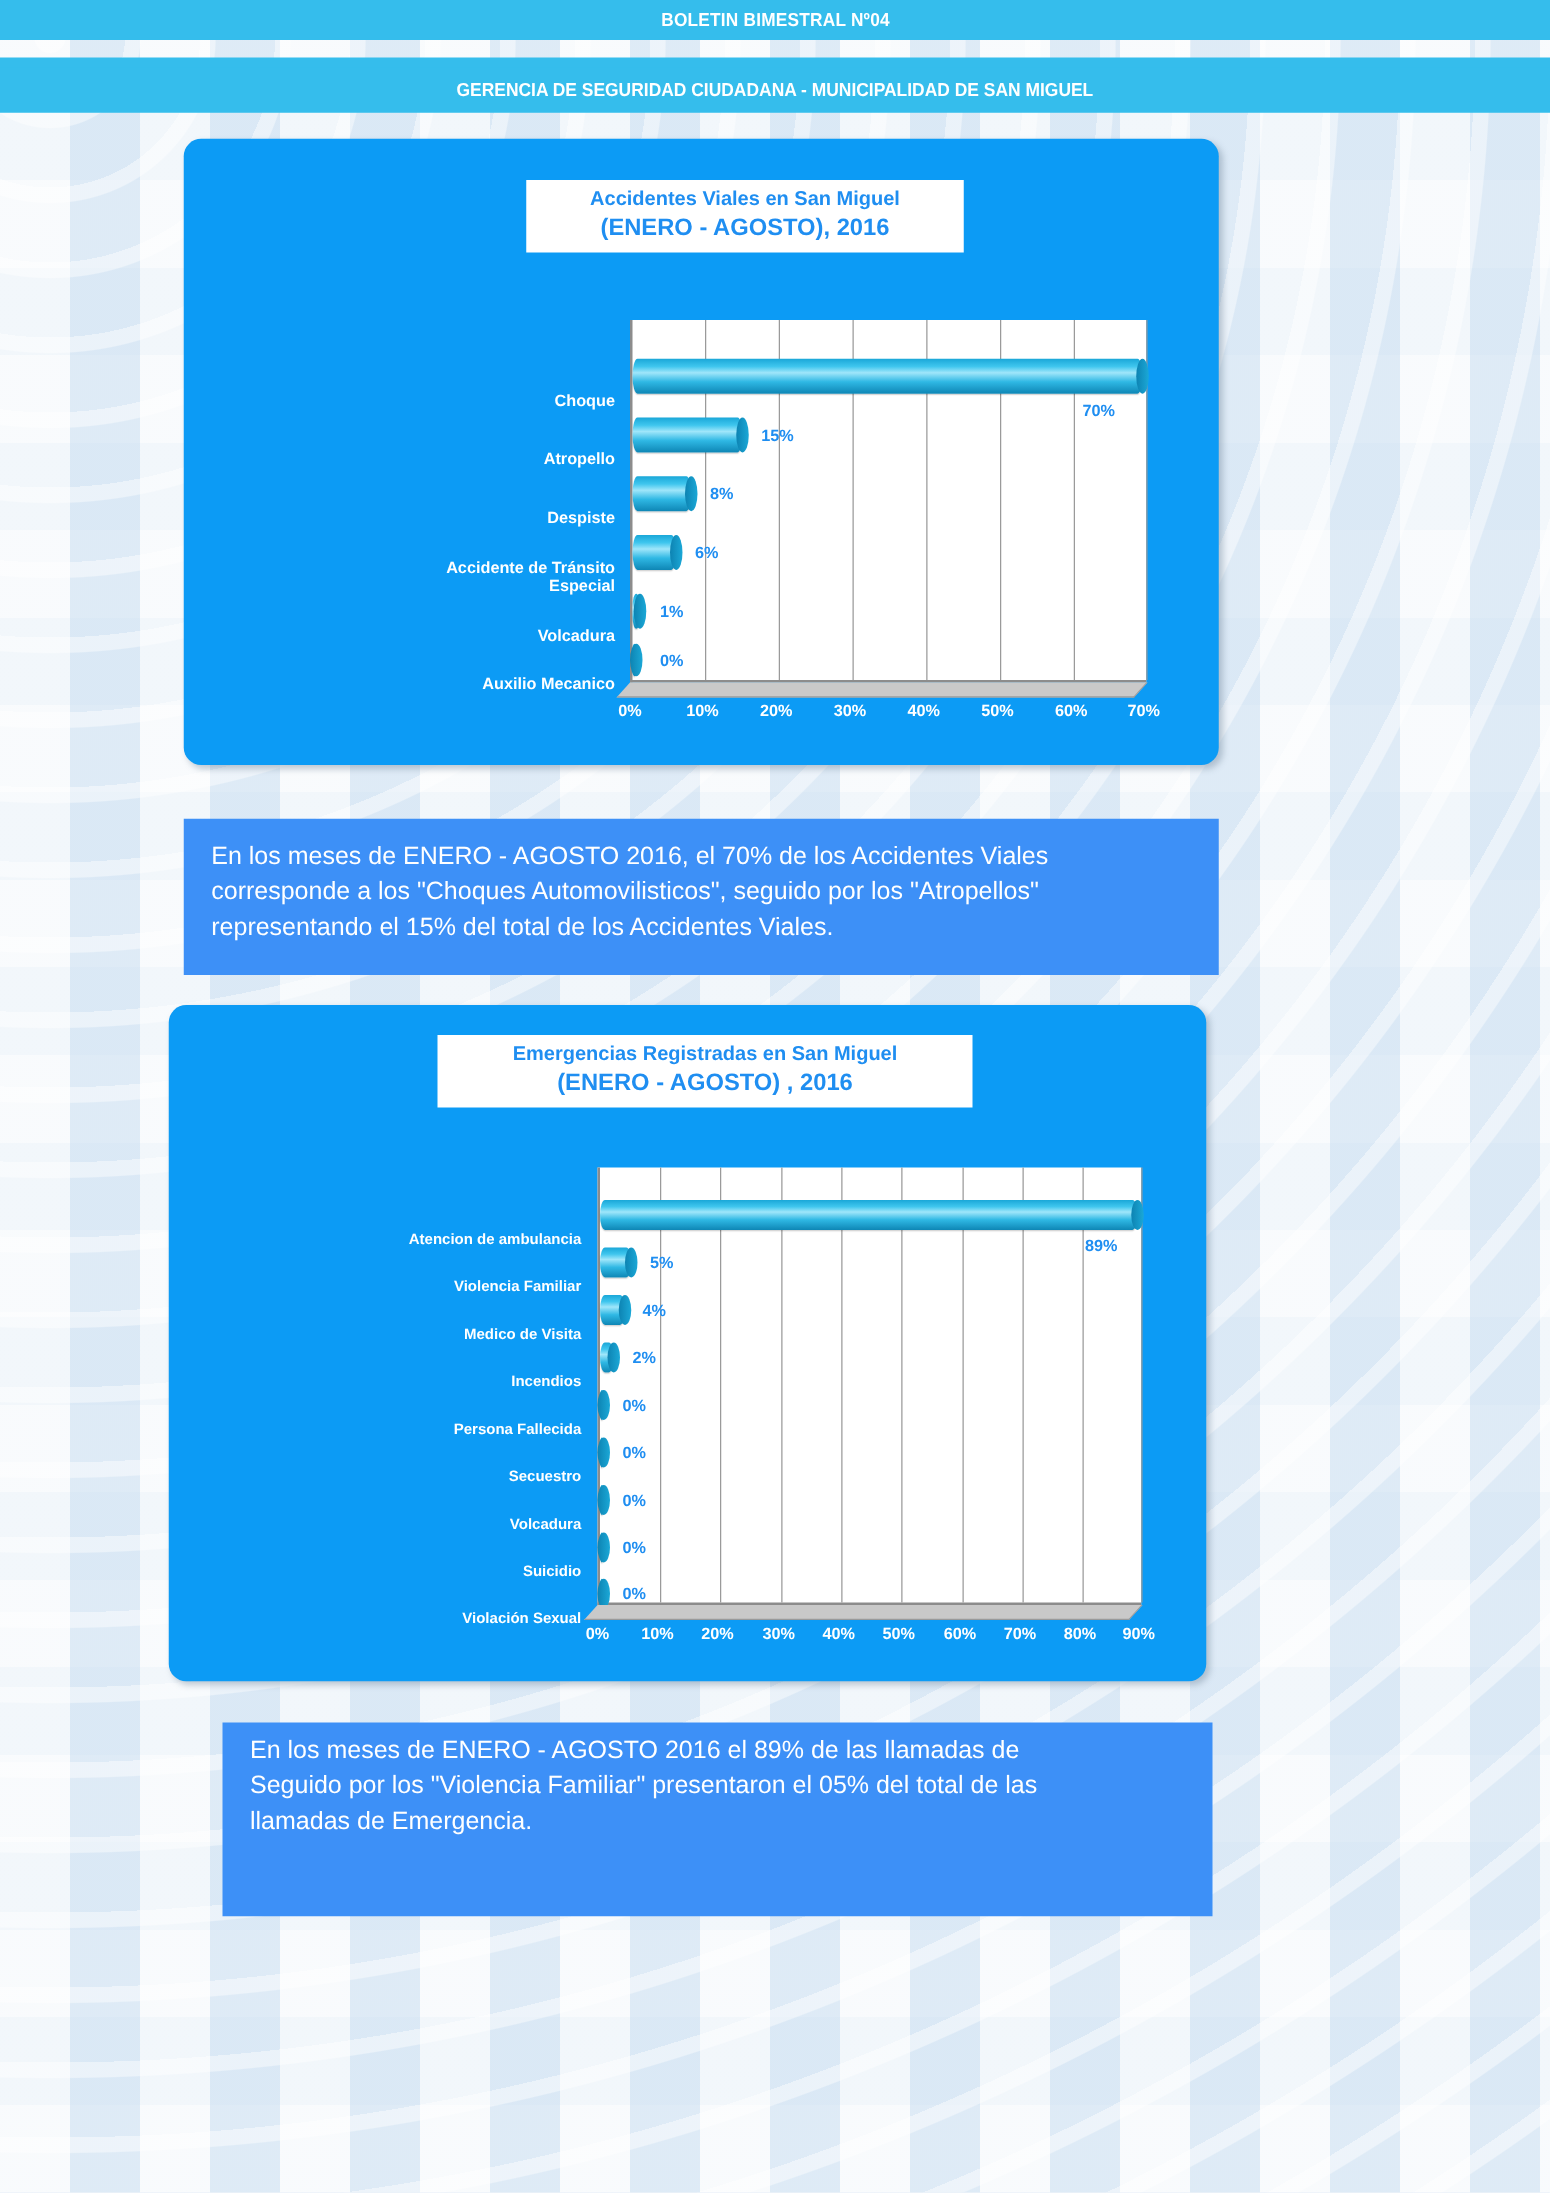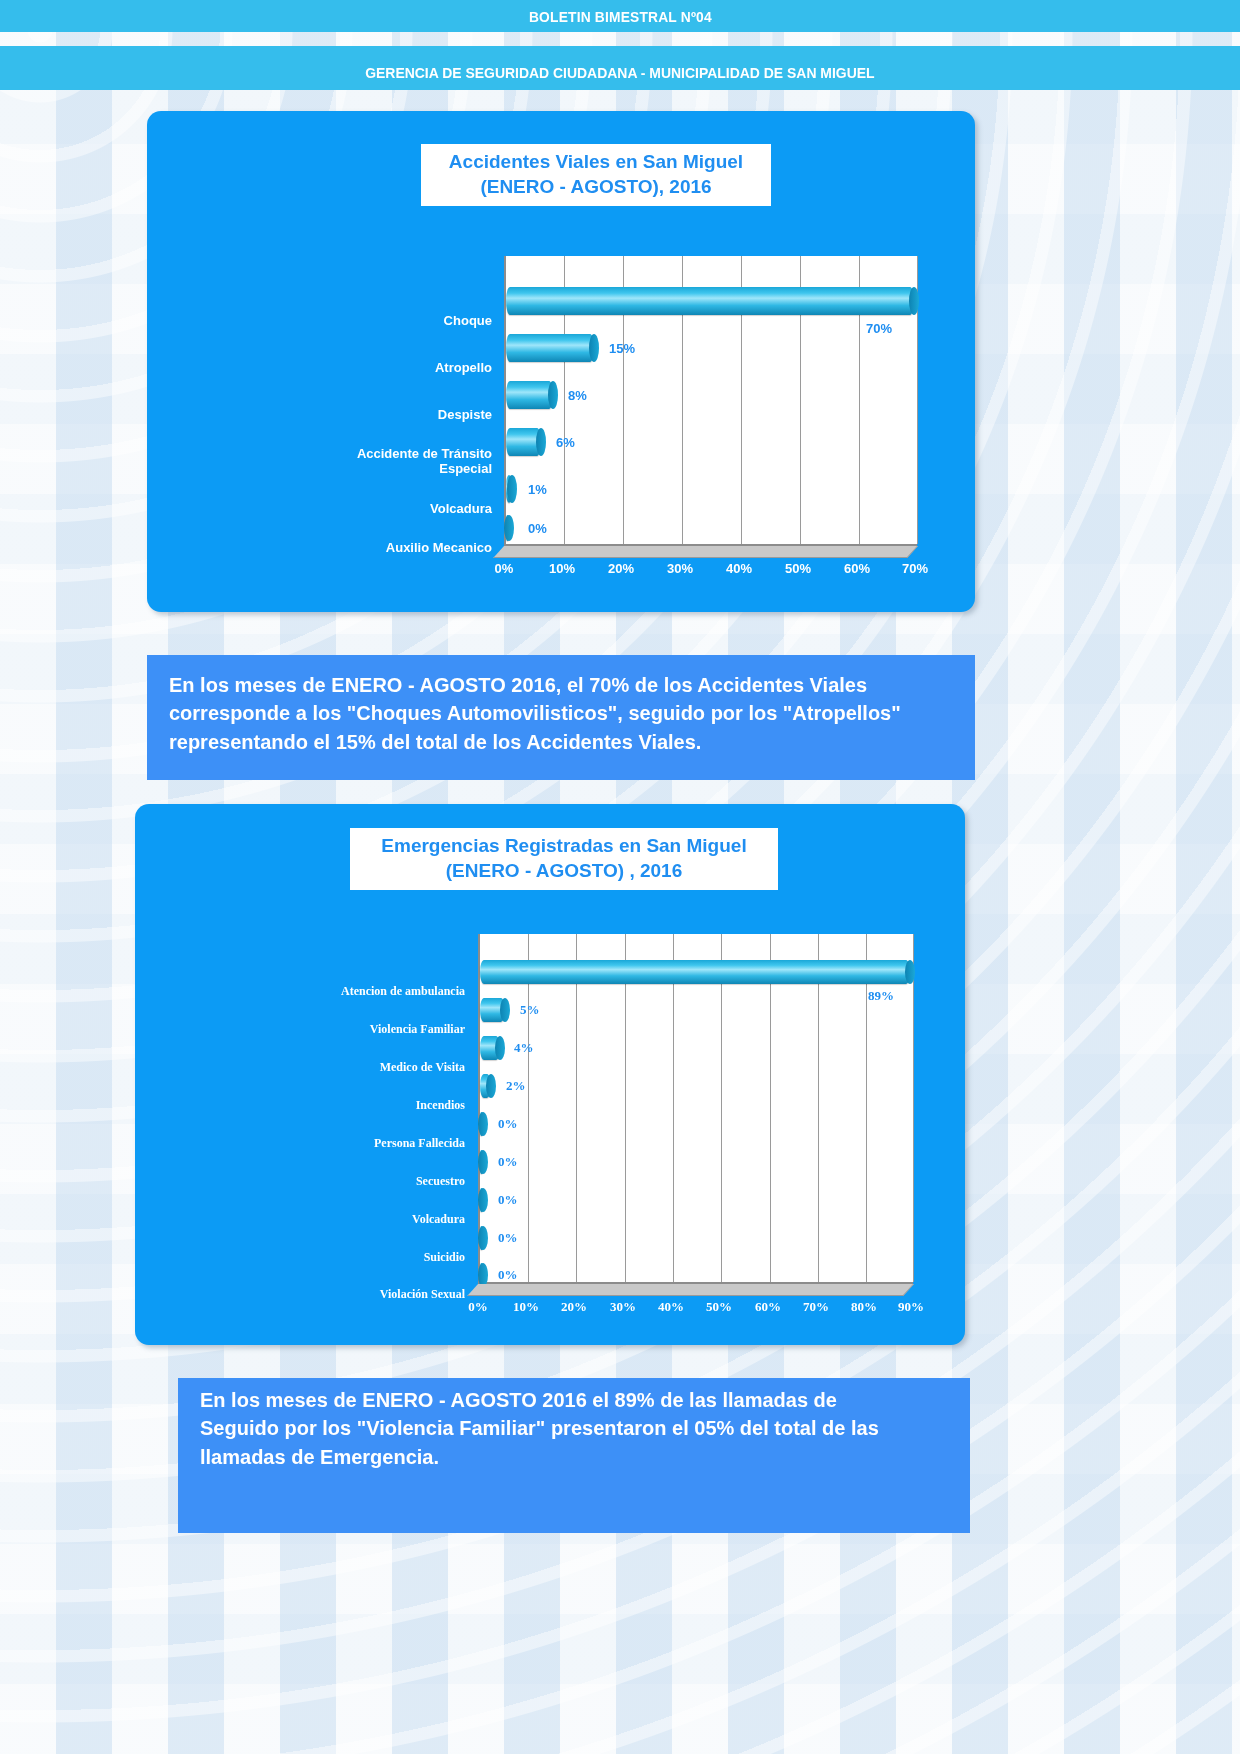--- a/index.html
+++ b/index.html
@@ -94,34 +94,34 @@
     text-align: center;
     padding: 5px 14px 7px 14px;
     line-height: 1.32;
   }
   #chart-title-1 { left: 274px; top: 33px; width: 322px; }
   #chart-title-2 { left: 215px; top: 24px; width: 400px; }
 
   .chart-title-l1 {
     display: block;
     color: #1f8ef1;
-    font-size: 19px;
+    font-size: 16px;
     font-weight: bold;
   }
   .chart-title-l2 {
     display: block;
     color: #1f8ef1;
     font-size: 19px;
     font-weight: bold;
   }
 
   
   .plot-wrap { position: absolute; }
   #plot-wrap-1 { left: 205px; top: 145px; width: 565px; height: 320px; }
-  #plot-wrap-2 { left: 178px; top: 130px; width: 600px; height: 380px; font-family: Liberation Serif, serif; }
+  #plot-wrap-2 { left: 178px; top: 130px; width: 600px; height: 380px; }
 
   .plot-labels {
     position: absolute;
     left: 0; top: 0;
     width: 148px;
     height: 100%;
   }
   #plot-wrap-2 .plot-labels { width: 160px; }
 
   .cat-label {
@@ -217,21 +217,21 @@
     font-weight: bold;
     transform: translateX(-50%);
     white-space: nowrap;
   }
 
   
   .note-box {
     position: absolute;
     background: #3d90f7;
     color: #ffffff;
-    font-weight: bold;
+    font-weight: normal;
     line-height: 1.42;
     box-sizing: border-box;
   }
   #note-box-1 {
     left: 147px; top: 655px; width: 828px; height: 125px;
     padding: 16px 22px 0 22px;
     font-size: 20px;
   }
   #note-box-2 {
     left: 178px; top: 1378px; width: 792px; height: 155px;

